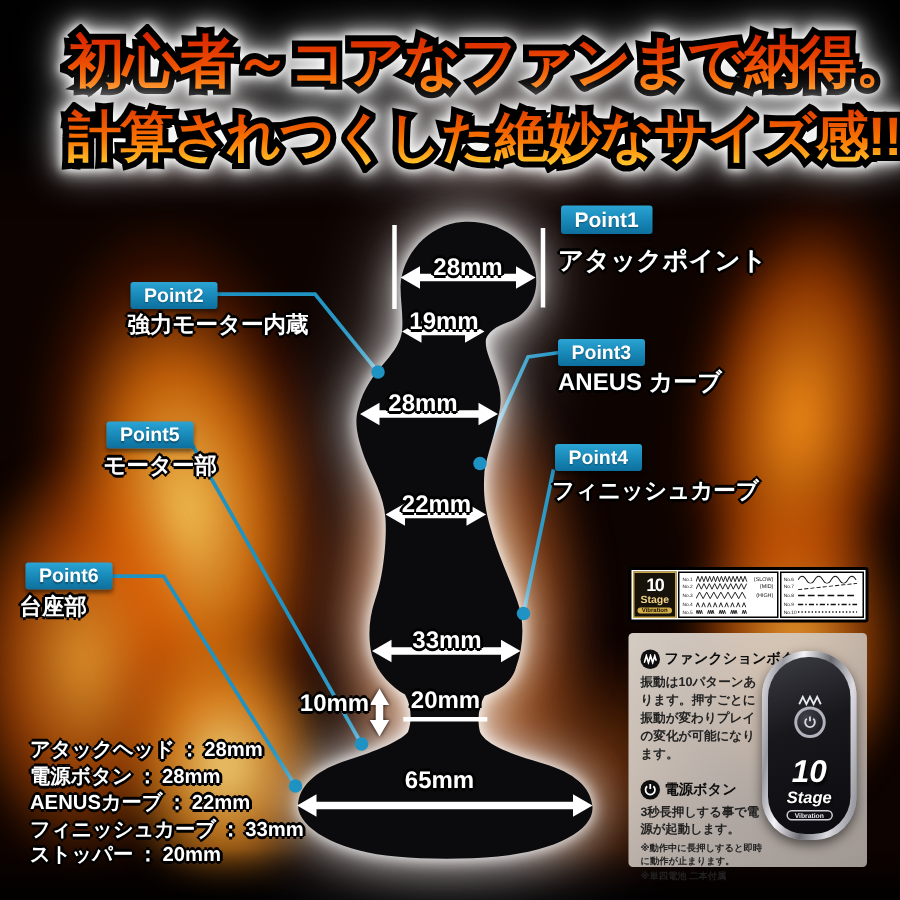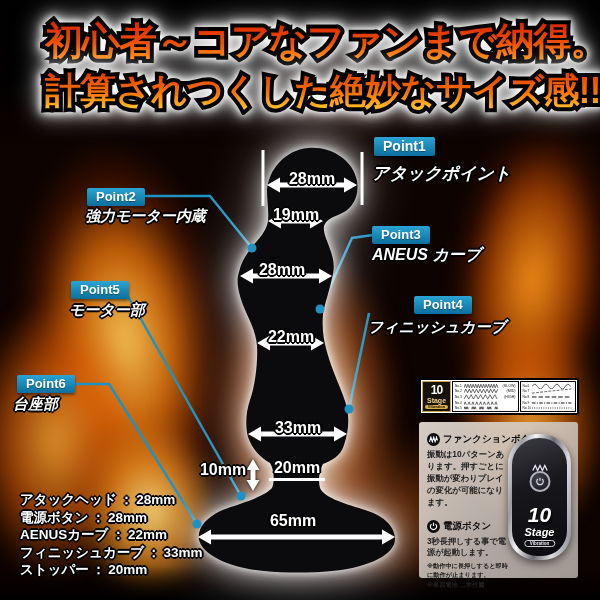--- a/index.html
+++ b/index.html
@@ -49,21 +49,21 @@
   
   svg.overlay{position:absolute;left:0;top:0;z-index:2;}
   .product-shape{fill:#0b0b0e;
       filter:drop-shadow(0 0 5px rgba(255,255,255,.95)) drop-shadow(0 0 14px rgba(255,255,255,.75)) drop-shadow(0 0 28px rgba(255,255,255,.4));}
   .v-arrow{filter:drop-shadow(0 0 1.5px rgba(0,0,0,.9));}
   
   .pbadge{position:absolute;z-index:3;padding:1px 9px 2px;font-size:14px;font-weight:bold;color:#fff;
       background:linear-gradient(180deg,#2ba4d4 0%,#1787b6 55%,#0e6f9d 100%);
       border-radius:2px;box-shadow:0 2px 3px rgba(0,0,0,.45);text-shadow:0 1px 1px rgba(0,0,0,.35);white-space:nowrap;}
   .plabel{position:absolute;z-index:3;color:#fff;font-weight:bold;white-space:nowrap;
-      text-shadow:-2px 0 0 #000,2px 0 0 #000,0 -2px 0 #000,0 2px 0 #000,-1px -1px 0 #000,1px -1px 0 #000,-1px 1px 0 #000,1px 1px 0 #000;font-style:italic;}
+      text-shadow:-2px 0 0 #000,2px 0 0 #000,0 -2px 0 #000,0 2px 0 #000,-1px -1px 0 #000,1px -1px 0 #000,-1px 1px 0 #000,1px 1px 0 #000;}
   
   .dim{position:absolute;z-index:3;color:#fff;font-weight:bold;font-size:16px;white-space:nowrap;transform:translateX(-50%);
       text-shadow:-2px 0 0 #000,2px 0 0 #000,0 -2px 0 #000,0 2px 0 #000,-1px -1px 0 #000,1px -1px 0 #000,-1px 1px 0 #000,1px 1px 0 #000;}
   .dim-underline{border-bottom:3px solid #fff;padding:0 5px 1px;}
   
   .spec{position:absolute;left:20px;top:466px;z-index:3;color:#fff;font-weight:bold;font-size:13.5px;line-height:17.6px;
       text-shadow:-2px 0 0 #000,2px 0 0 #000,0 -2px 0 #000,0 2px 0 #000,-1px -1px 0 #000,1px -1px 0 #000,-1px 1px 0 #000,1px 1px 0 #000;white-space:nowrap;margin-top:25px;}
   .spec .sep{margin:0 3px;}
   
   .vbox{position:absolute;left:419px;top:378px;width:160px;height:37px;z-index:3;background:#fff;border:2px solid #000;
@@ -208,21 +208,21 @@
 
   <div class="pbadge" style="left:374px;top:137px;">Point1</div>
   <div class="plabel" style="left:372px;top:162px;font-size:17px;">アタックポイント</div>
 
   <div class="pbadge" style="left:87px;top:188px;font-size:13px;">Point2</div>
   <div class="plabel" style="left:85px;top:207px;font-size:15px;">強力モーター内蔵</div>
 
   <div class="pbadge" style="left:372px;top:226px;font-size:13px;">Point3</div>
   <div class="plabel" style="left:372px;top:245px;font-size:16px;">ANEUS カーブ</div>
 
-  <div class="pbadge" style="left:370px;top:296px;font-size:13px;margin-left:44px;">Point4</div>
+  <div class="pbadge" style="left:370px;top:296px;font-size:13px;">Point4</div>
   <div class="plabel" style="left:368px;top:318px;font-size:15px;">フィニッシュカーブ</div>
 
   <div class="pbadge" style="left:71px;top:281px;font-size:13px;">Point5</div>
   <div class="plabel" style="left:69px;top:301px;font-size:15px;">モーター部</div>
 
   <div class="pbadge" style="left:17px;top:375px;font-size:13px;">Point6</div>
   <div class="plabel" style="left:13px;top:395px;font-size:15px;">台座部</div>
 
   <div class="spec">
     <div><span>アタックヘッド</span><span class="sep">：</span><span>28mm</span></div>

